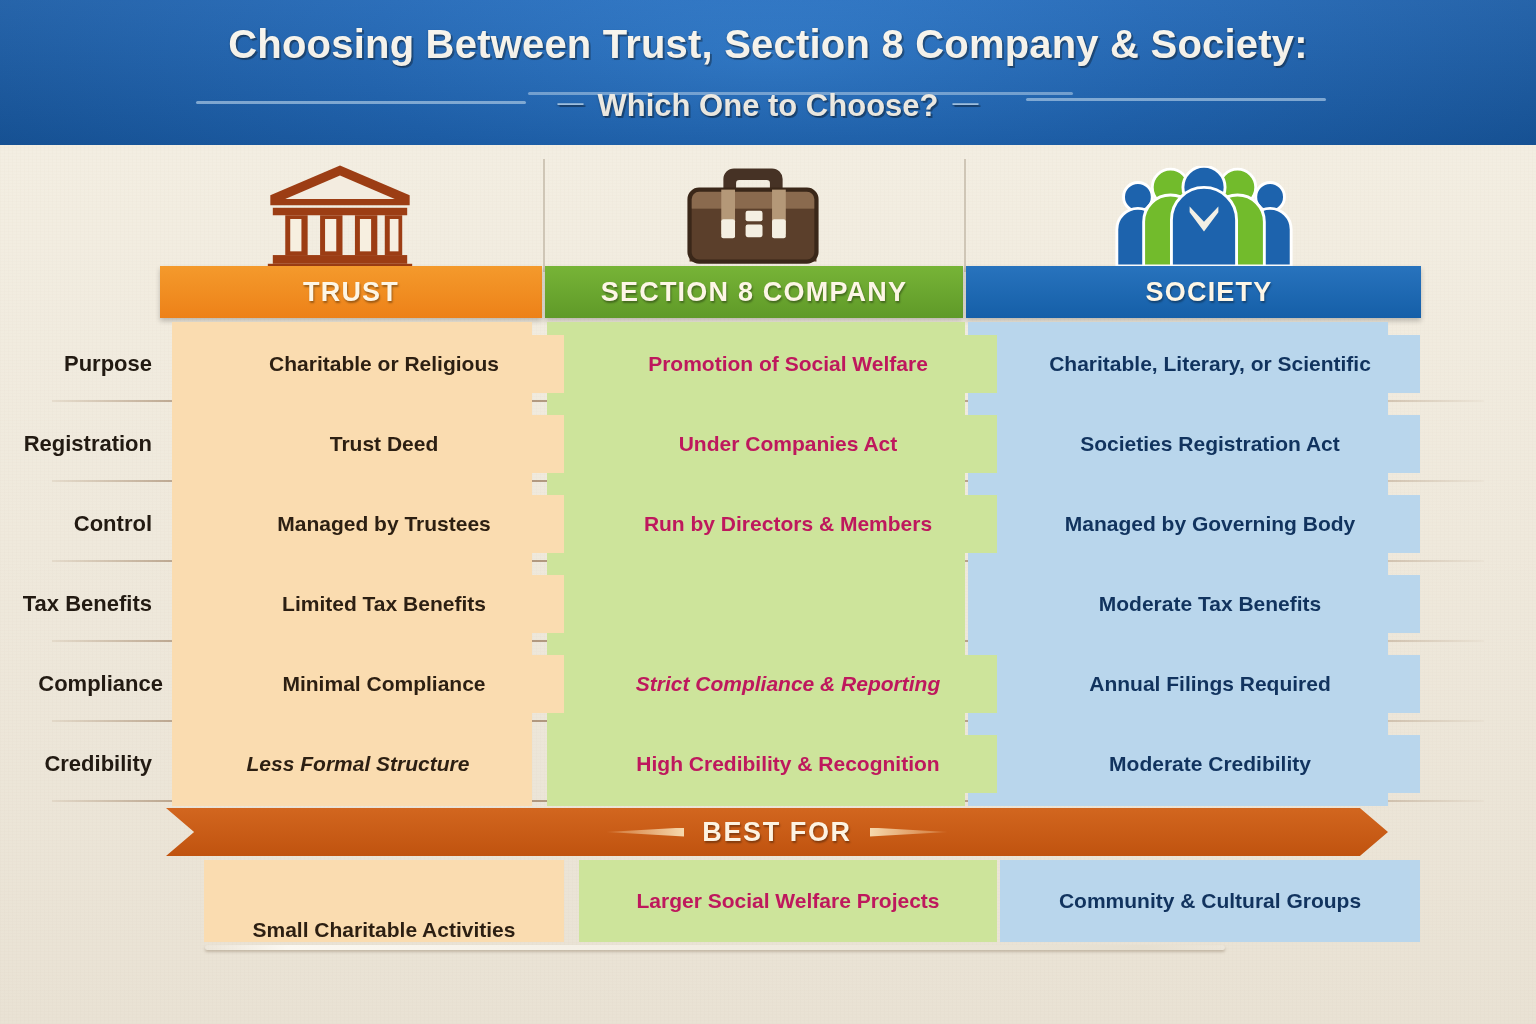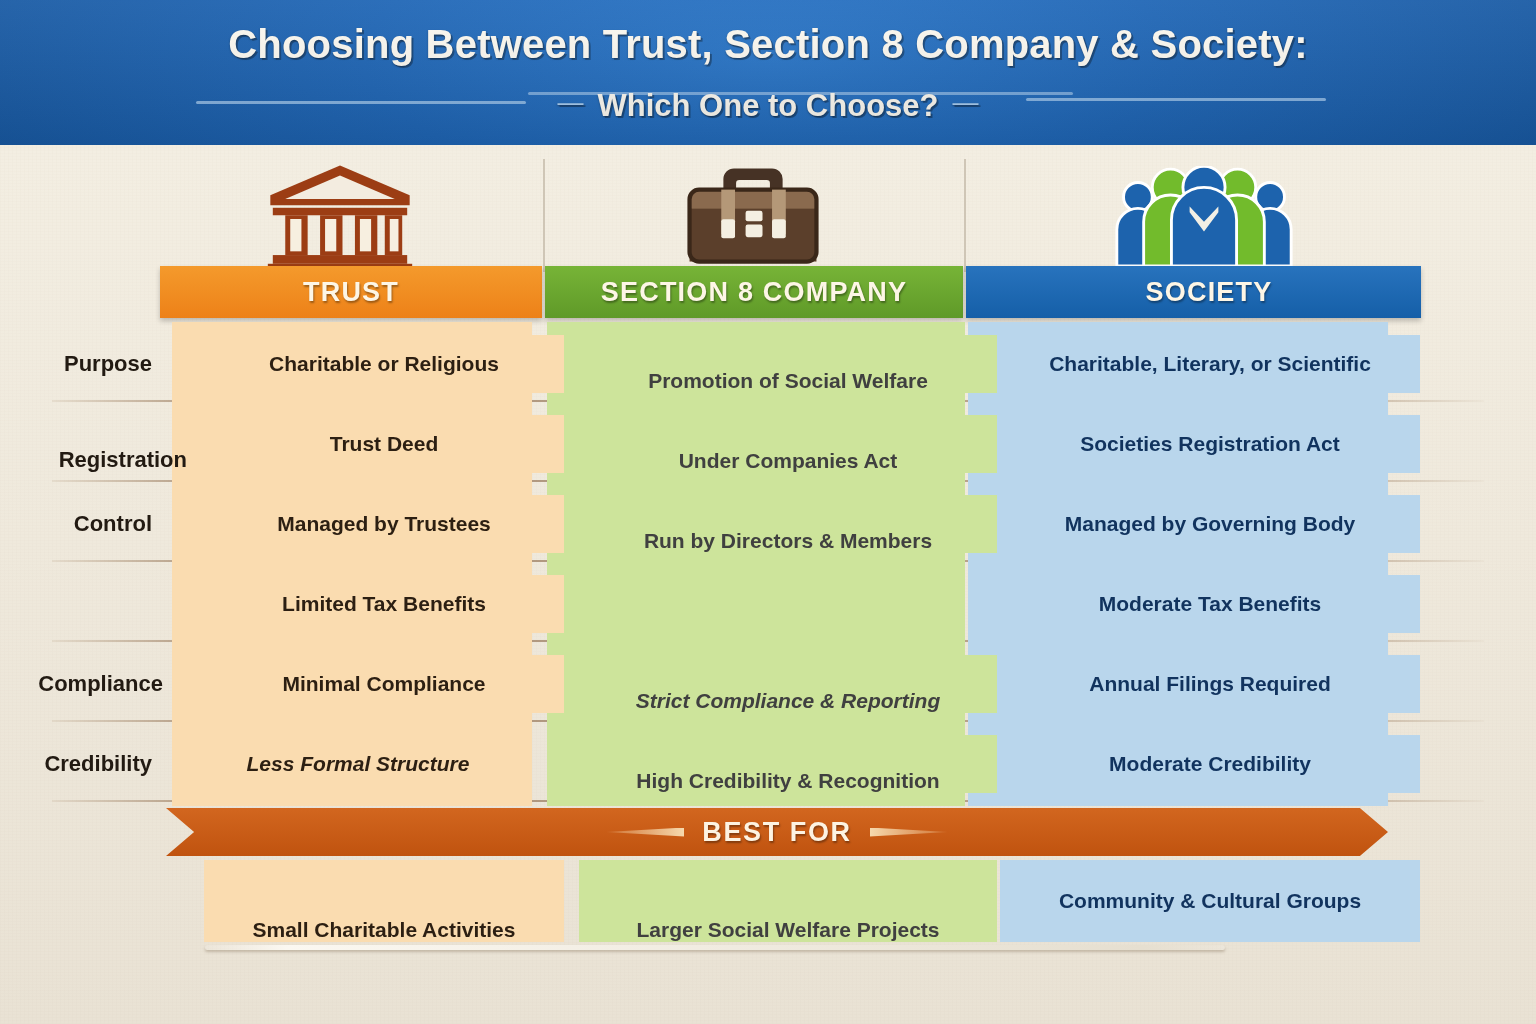--- a/index.html
+++ b/index.html
@@ -77,21 +77,21 @@
     font-family:"Liberation Sans", sans-serif;
   }
   .rowline{position:absolute;height:2px;
     background:linear-gradient(90deg,rgba(173,144,112,.15),rgba(150,118,88,.75) 12%,rgba(150,118,88,.55) 88%,rgba(173,144,112,.05));}
 
   .cell{
     position:absolute;display:flex;align-items:center;justify-content:center;
     font-size:21px;font-weight:bold;text-align:center;line-height:1.15;margin-left:32px;
   }
   .c-trust{background:#fadcb0;color:#2c1f12;}
-  .c-sec8 {background:#cde49b;color:#404040;align-items:flex-end;}
+  .c-sec8 {background:#cde49b;color:#be185d;}
   .c-soc  {background:#b9d6ec;color:#11335e;}
   .cellband{position:absolute;}
   .b-trust{background:#fadcb0;}
   .b-sec8 {background:#cde49b;}
   .b-soc  {background:#b9d6ec;}
 
   
   .ribbon{
     position:absolute;height:48px;
     background:linear-gradient(180deg,#d2661f,#c0530f);
@@ -226,21 +226,21 @@
     <div class="cell c-trust" style="left:172px;top:190px;width:360px;height:58px;">
       <span>Charitable or Religious</span>
     </div>
     <div class="cell c-sec8" style="left:547px;top:190px;width:418px;height:58px;">
       <span>Promotion of Social Welfare</span>
     </div>
     <div class="cell c-soc" style="left:968px;top:190px;width:420px;height:58px;">
       <span>Charitable, Literary, or Scientific</span>
     </div>
 
-    <div class="rowlabel" style="left:0px;top:286px;width:152px;height:58px;padding-left:35px;">
+    <div class="rowlabel" style="left:0px;top:270px;width:152px;height:58px;">
       <span>Registration</span>
     </div>
     <div class="cell c-trust" style="left:172px;top:270px;width:360px;height:58px;">
       <span>Trust Deed</span>
     </div>
     <div class="cell c-sec8" style="left:547px;top:270px;width:418px;height:58px;">
       <span>Under Companies Act</span>
     </div>
     <div class="cell c-soc" style="left:968px;top:270px;width:420px;height:58px;">
       <span>Societies Registration Act</span>
@@ -252,20 +252,23 @@
     <div class="cell c-trust" style="left:172px;top:350px;width:360px;height:58px;">
       <span>Managed by Trustees</span>
     </div>
     <div class="cell c-sec8" style="left:547px;top:350px;width:418px;height:58px;">
       <span>Run by Directors &amp; Members</span>
     </div>
     <div class="cell c-soc" style="left:968px;top:350px;width:420px;height:58px;">
       <span>Managed by Governing Body</span>
     </div>
 
+    <div class="rowlabel" style="left:0px;top:430px;width:152px;height:58px;">
+      <span>Tax Benefits</span>
+    </div>
     <div class="cell c-trust" style="left:172px;top:430px;width:360px;height:58px;">
       <span>Limited Tax Benefits</span>
     </div>
     <div class="cell c-soc" style="left:968px;top:430px;width:420px;height:58px;">
       <span>Moderate Tax Benefits</span>
     </div>
 
     <div class="rowlabel" style="left:0px;top:510px;width:152px;height:58px;margin-left:11px;">
       <span>Compliance</span>
     </div>

